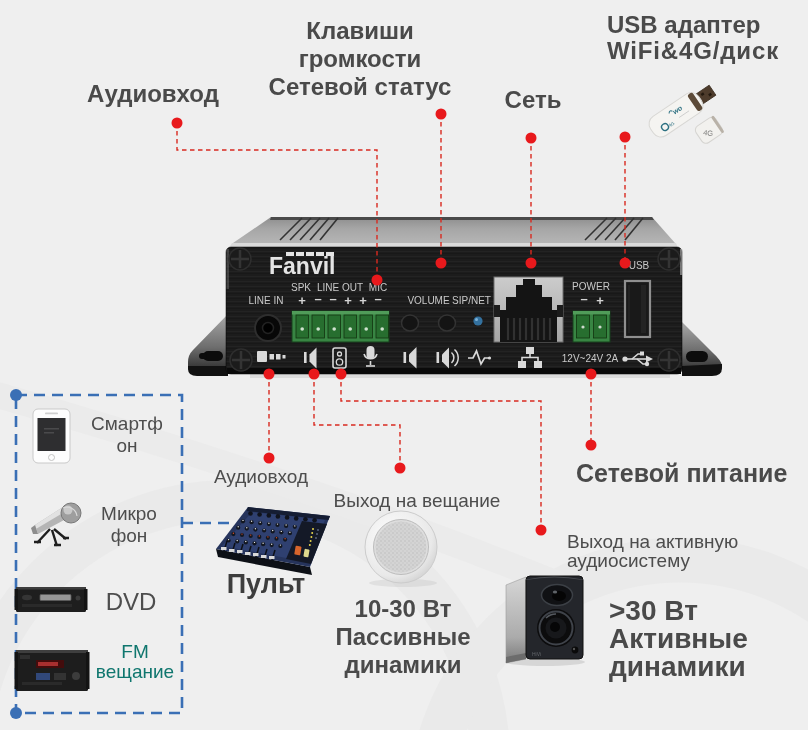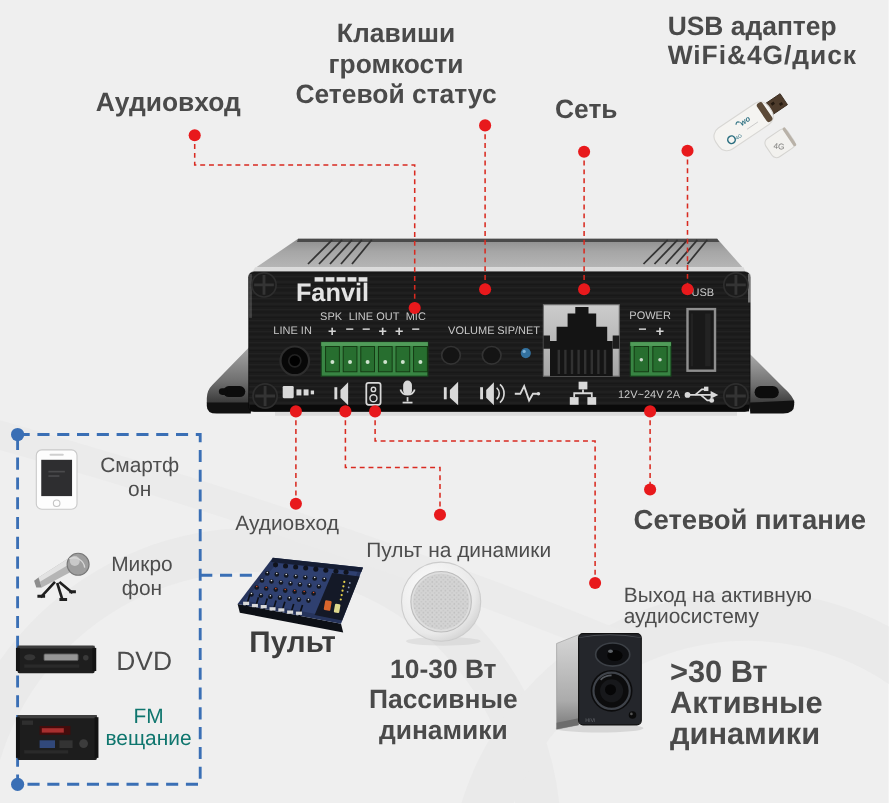--- a/index.html
+++ b/index.html
@@ -501,21 +501,21 @@
   <text x="532" y="656" font-size="5" fill="#63666b">HiVi</text>
 </g>
 </svg>
 
 <div class="t b c" style="left:153px;top:80px;font-size:24px;">Аудиовход</div>
 <div class="t b c" style="left:360px;top:17px;font-size:24px;line-height:28px;">Клавиши<br>громкости<br>Сетевой статус</div>
 <div class="t b c" style="left:533px;top:86px;font-size:24px;">Сеть</div>
 <div class="t b" style="left:607px;top:12px;font-size:24px;line-height:26px;">USB адаптер<br><span style="letter-spacing:0.85px">WiFi&amp;4G/диск</span></div>
 <div class="t b" style="left:576px;top:459px;font-size:25px;">Сетевой питание</div>
 <div class="t c" style="left:261px;top:466px;font-size:19px;color:#4d4d4d;">Аудиовход</div>
-<div class="t c" style="left:417px;top:490px;font-size:19px;color:#4d4d4d;">Пульт на динамики</div>
+<div class="t c" style="left:417px;top:490px;font-size:19px;color:#4d4d4d;">Выход на вещание</div>
 <div class="t" style="left:554px;top:532px;font-size:19px;line-height:19px;color:#4d4d4d;margin-left:13px;">Выход на активную<br>аудиосистему</div>
 <div class="t b c" style="left:403px;top:595px;font-size:24px;line-height:28px;">10-30 Вт<br>Пассивные<br>динамики</div>
 <div class="t b" style="left:609px;top:597px;font-size:28px;line-height:28px;">&gt;30 Вт<br>Активные<br>динамики</div>
 <div class="t b c" style="left:266px;top:571px;font-size:27px;line-height:27px;color:#3d3d3d;">Пульт</div>
 <div class="t c" style="left:129px;top:503px;font-size:19px;line-height:22px;color:#4d4d4d;">Микро<br>фон</div>
 <div class="t c" style="left:127px;top:413px;font-size:19px;line-height:22px;color:#4d4d4d;">Смартф<br>он</div>
 <div class="t c" style="left:131px;top:592px;font-size:24px;line-height:20px;color:#4d4d4d;">DVD</div>
 <div class="t c" style="left:135px;top:642px;font-size:19px;line-height:20px;color:#0f766e;">FM<br>вещание</div>
 </div>
 

